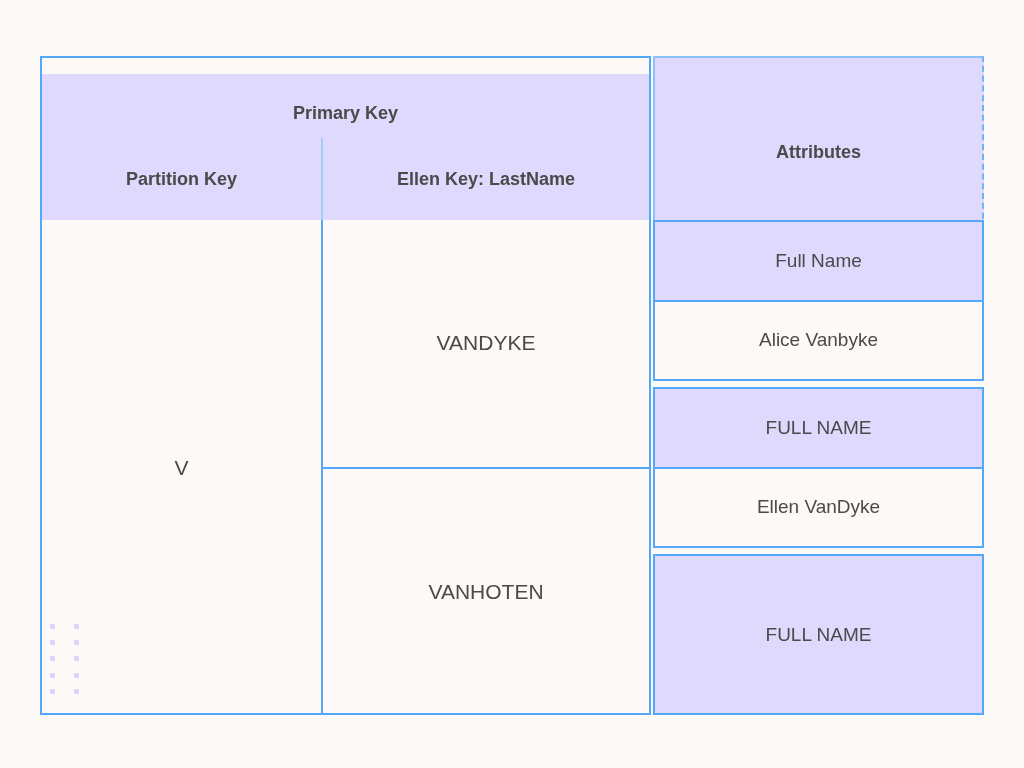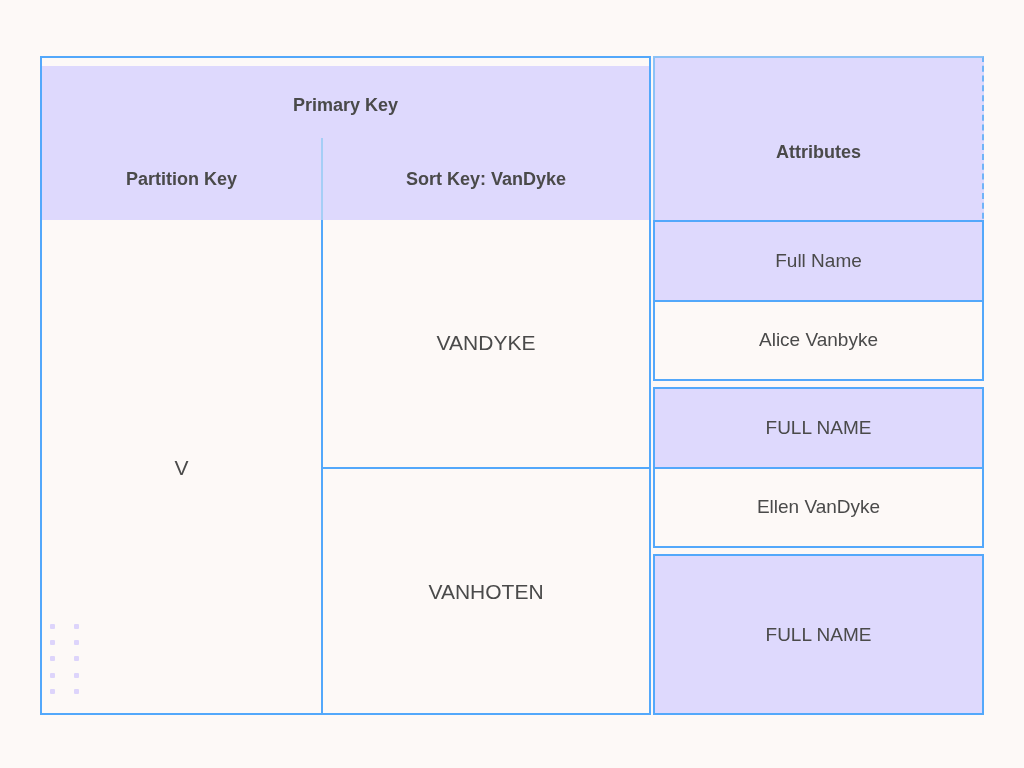--- a/index.html
+++ b/index.html
@@ -74,21 +74,21 @@
     display: flex;
     align-items: center;
     justify-content: center;
     box-sizing: border-box;
     text-align: center;
   }
 
   #primary-key-header {
     position: absolute;
     left: 0;
-    top: 8px;
+    top: 16px;
     width: 100%;
     height: 80px;
     border-bottom: 2px solid #0c4a6e;
   }
 
   #subheader-row {
     position: absolute;
     left: 0;
     top: 80px;
     width: 100%;
@@ -221,21 +221,21 @@
 </div>
 
 <div id="table-wrap">
 
   <div id="left-block">
 
     <div class="hdr" id="primary-key-header">Primary Key</div>
 
     <div id="subheader-row">
       <div class="hdr" id="partition-key-header">Partition Key</div>
-      <div class="hdr" id="sort-key-header">Sort Key: VanDyke</div>
+      <div class="hdr" id="sort-key-header">Ellen Key: LastName</div>
     </div>
 
     <div id="body-row">
       <div id="partition-cell">V</div>
       <div id="sort-cells">
         <div class="sort-cell">VANDYKE</div>
         <div class="sort-cell">VANHOTEN</div>
       </div>
     </div>
 

